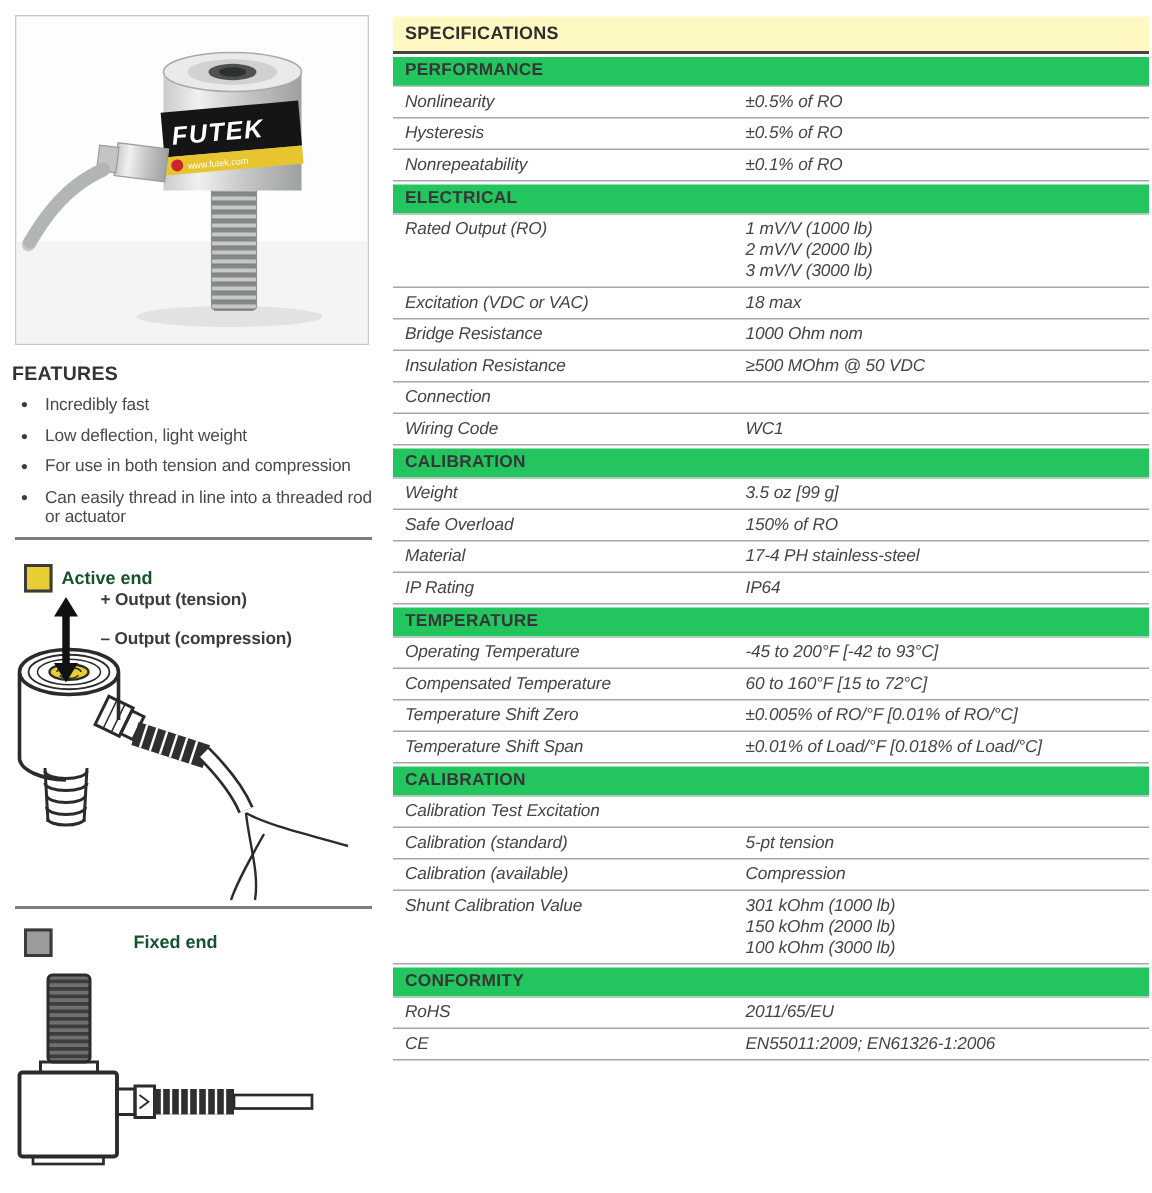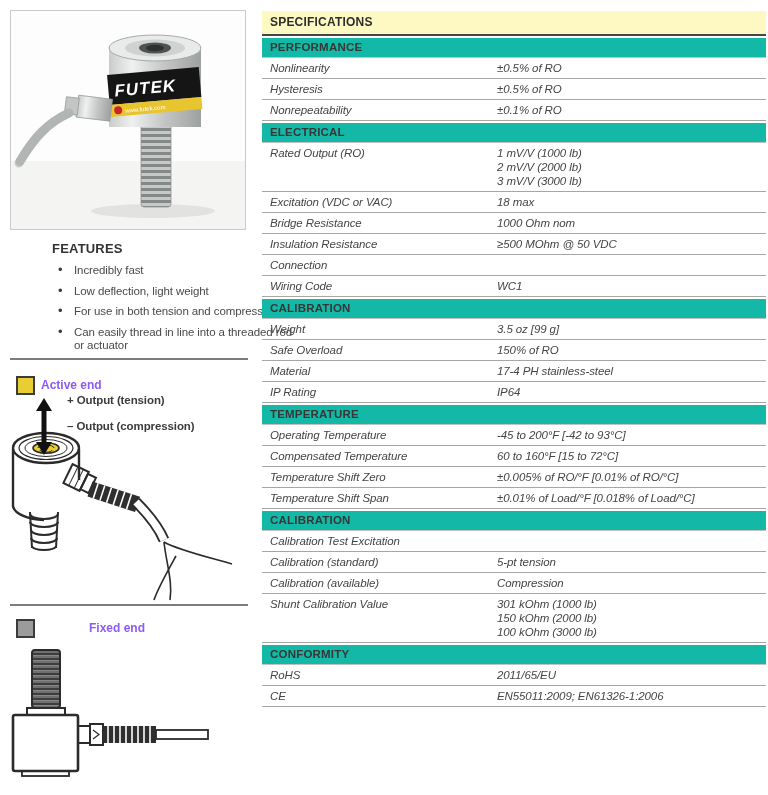--- a/index.html
+++ b/index.html
@@ -5,55 +5,55 @@
   html,body{margin:0;padding:0;background:#ffffff;}
   .page{
     position:relative;width:768px;height:795px;background:#fff;overflow:hidden;
     font-family:"Liberation Sans",sans-serif;color:#414141;
   }
   
   .photo-box{
     position:absolute;left:10px;top:10px;width:236px;height:220px;
     border:1px solid #c9c9c9;background:#fff;box-sizing:border-box;
   }
-  .features{position:absolute;left:8px;top:241px;width:246px;margin-left:44px;}
+  .features{position:absolute;left:8px;top:241px;width:246px;}
   .features-title{font-size:13px;font-weight:bold;color:#333;letter-spacing:.2px;}
   .features-list{list-style:none;margin:8px 0 0 0;padding:0;}
   .features-list li{
     position:relative;padding-left:22px;margin-bottom:7px;
     font-size:11.5px;line-height:13.5px;color:#4a4a4a;white-space:pre-line;letter-spacing:-.1px;
   }
   .features-list li::before{
     content:"•";position:absolute;left:6px;top:-1px;font-size:13px;color:#3c3c3c;
   }
   .hdiv{position:absolute;left:10px;width:238px;height:0;border-top:2px solid #7d7d7d;}
   .div1{top:358px;} .div2{top:604px;}
   .legend-swatch{
     position:absolute;width:15px;height:15px;box-sizing:content-box;border:2px solid #3b3b3b;
   }
   .swatch-active{left:16px;top:376px;background:#e8cd35;}
   .swatch-fixed{left:16px;top:619px;background:#9b9b9b;}
   .legend-label{
-    position:absolute;left:41px;font-size:12px;font-weight:bold;color:#8b5cf6;text-align:right;
+    position:absolute;left:41px;font-size:12px;font-weight:bold;color:#14532d;text-align:right;
   }
   .label-active{top:378px;} .label-fixed{top:621px;padding-left:48px;}
   .output-line{
     position:absolute;left:67px;font-size:11.5px;font-weight:bold;color:#3c3c3c;letter-spacing:-.1px;
   }
   .output-plus{top:394px;text-align:center;} .output-minus{top:420px;}
   .diagram1{position:absolute;left:8px;top:396px;}
   .diagram2{position:absolute;left:8px;top:648px;}
   
   .spec-table{position:absolute;left:262px;top:11px;width:504px;}
   .spec-title{
     background:#fef9c3;color:#2e2e2e;font-size:12px;font-weight:bold;letter-spacing:.2px;
     padding:4px 8px 4px;line-height:15px;border-bottom:2px solid #454545;
   }
   .sec-header{
-    background:#14b8a6;color:#363636;font-size:11.5px;font-weight:bold;letter-spacing:.2px;
+    background:#22c55e;color:#363636;font-size:11.5px;font-weight:bold;letter-spacing:.2px;
     padding:2px 8px;line-height:15px;margin-top:2px;border-bottom:1px solid #c2c2c2;
   }
   .spec-row{
     display:flex;border-bottom:1px solid #a6a6a6;padding:3px 8px;align-items:flex-start;font-style:italic;
   }
   .spec-row .label{
     flex:0 0 227px;font-size:11.5px;line-height:14px;color:#454545;letter-spacing:-.1px;
   }
   .spec-row .value{
     flex:1;font-size:11.5px;line-height:14px;color:#454545;white-space:pre-line;letter-spacing:-.1px;

